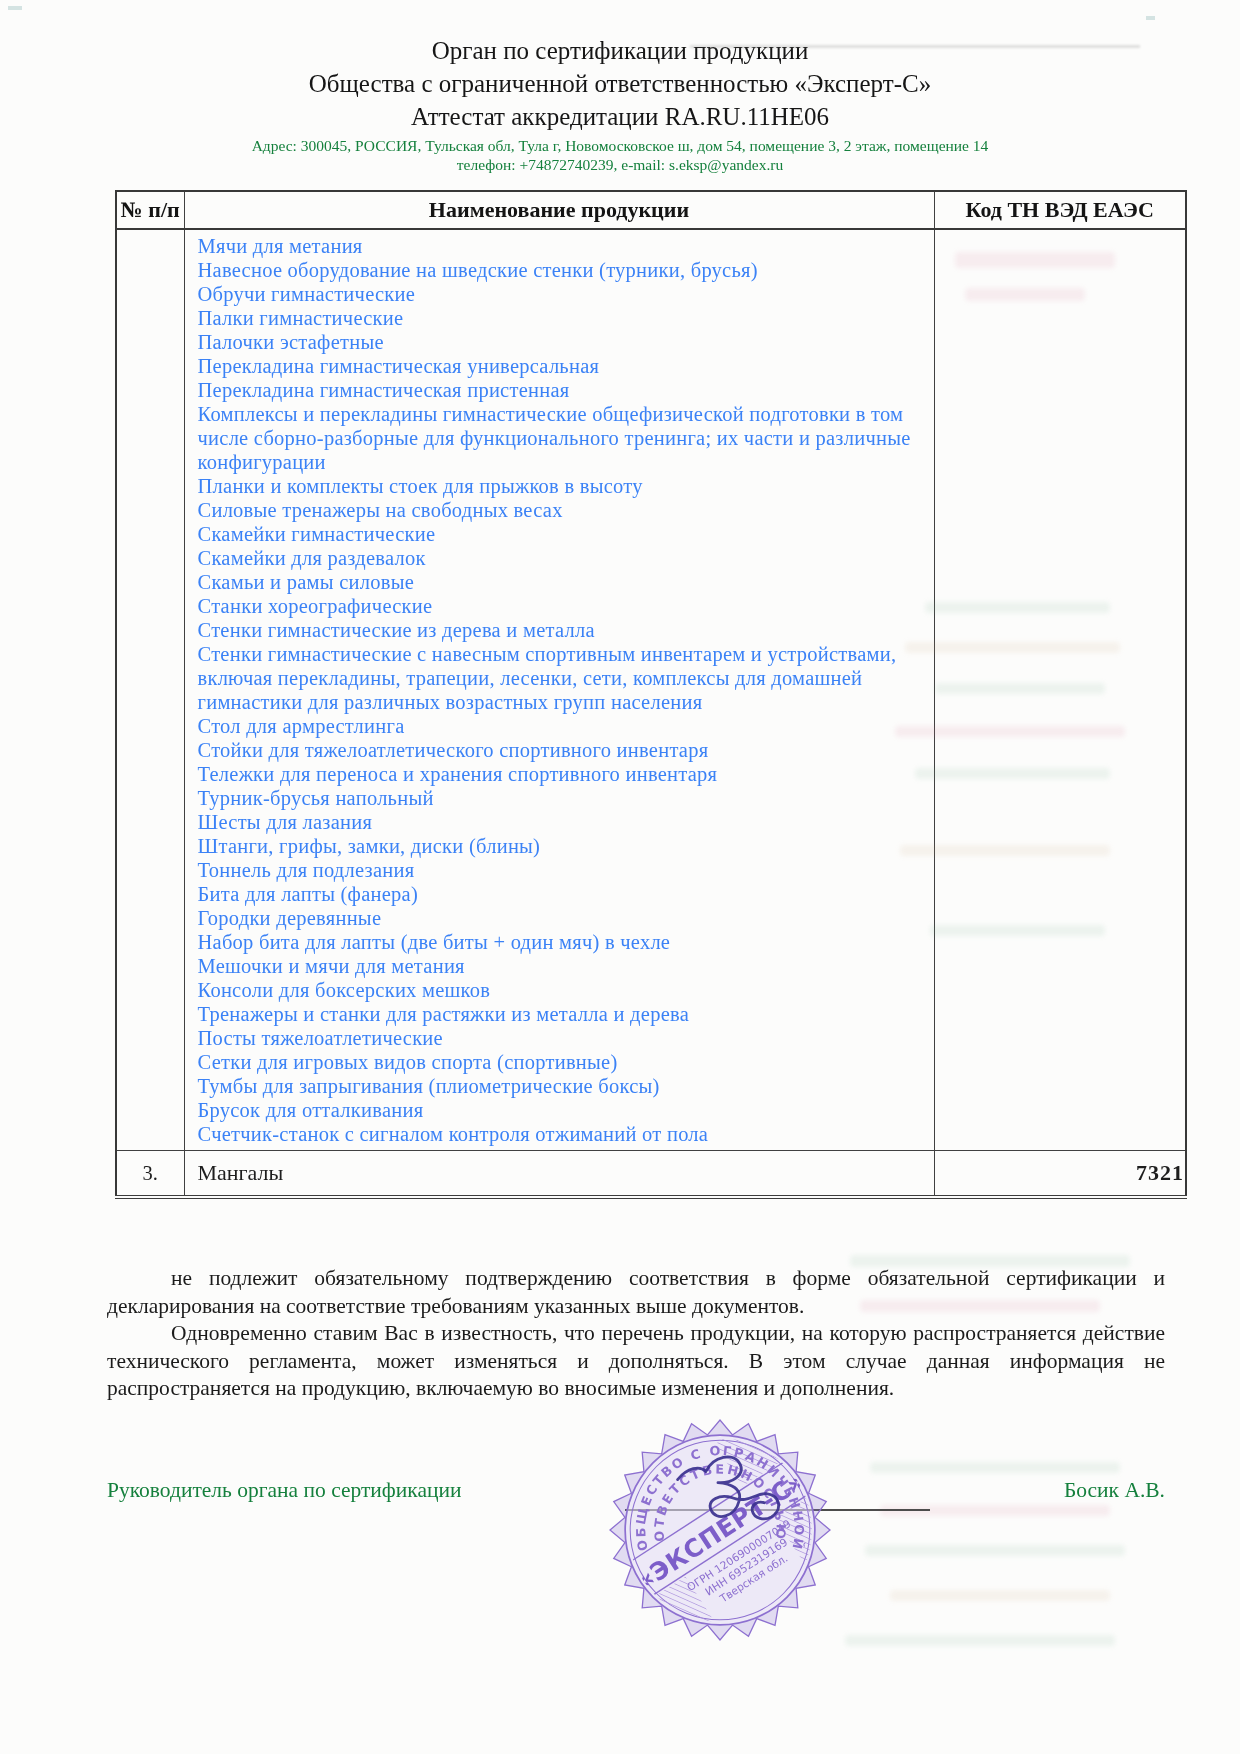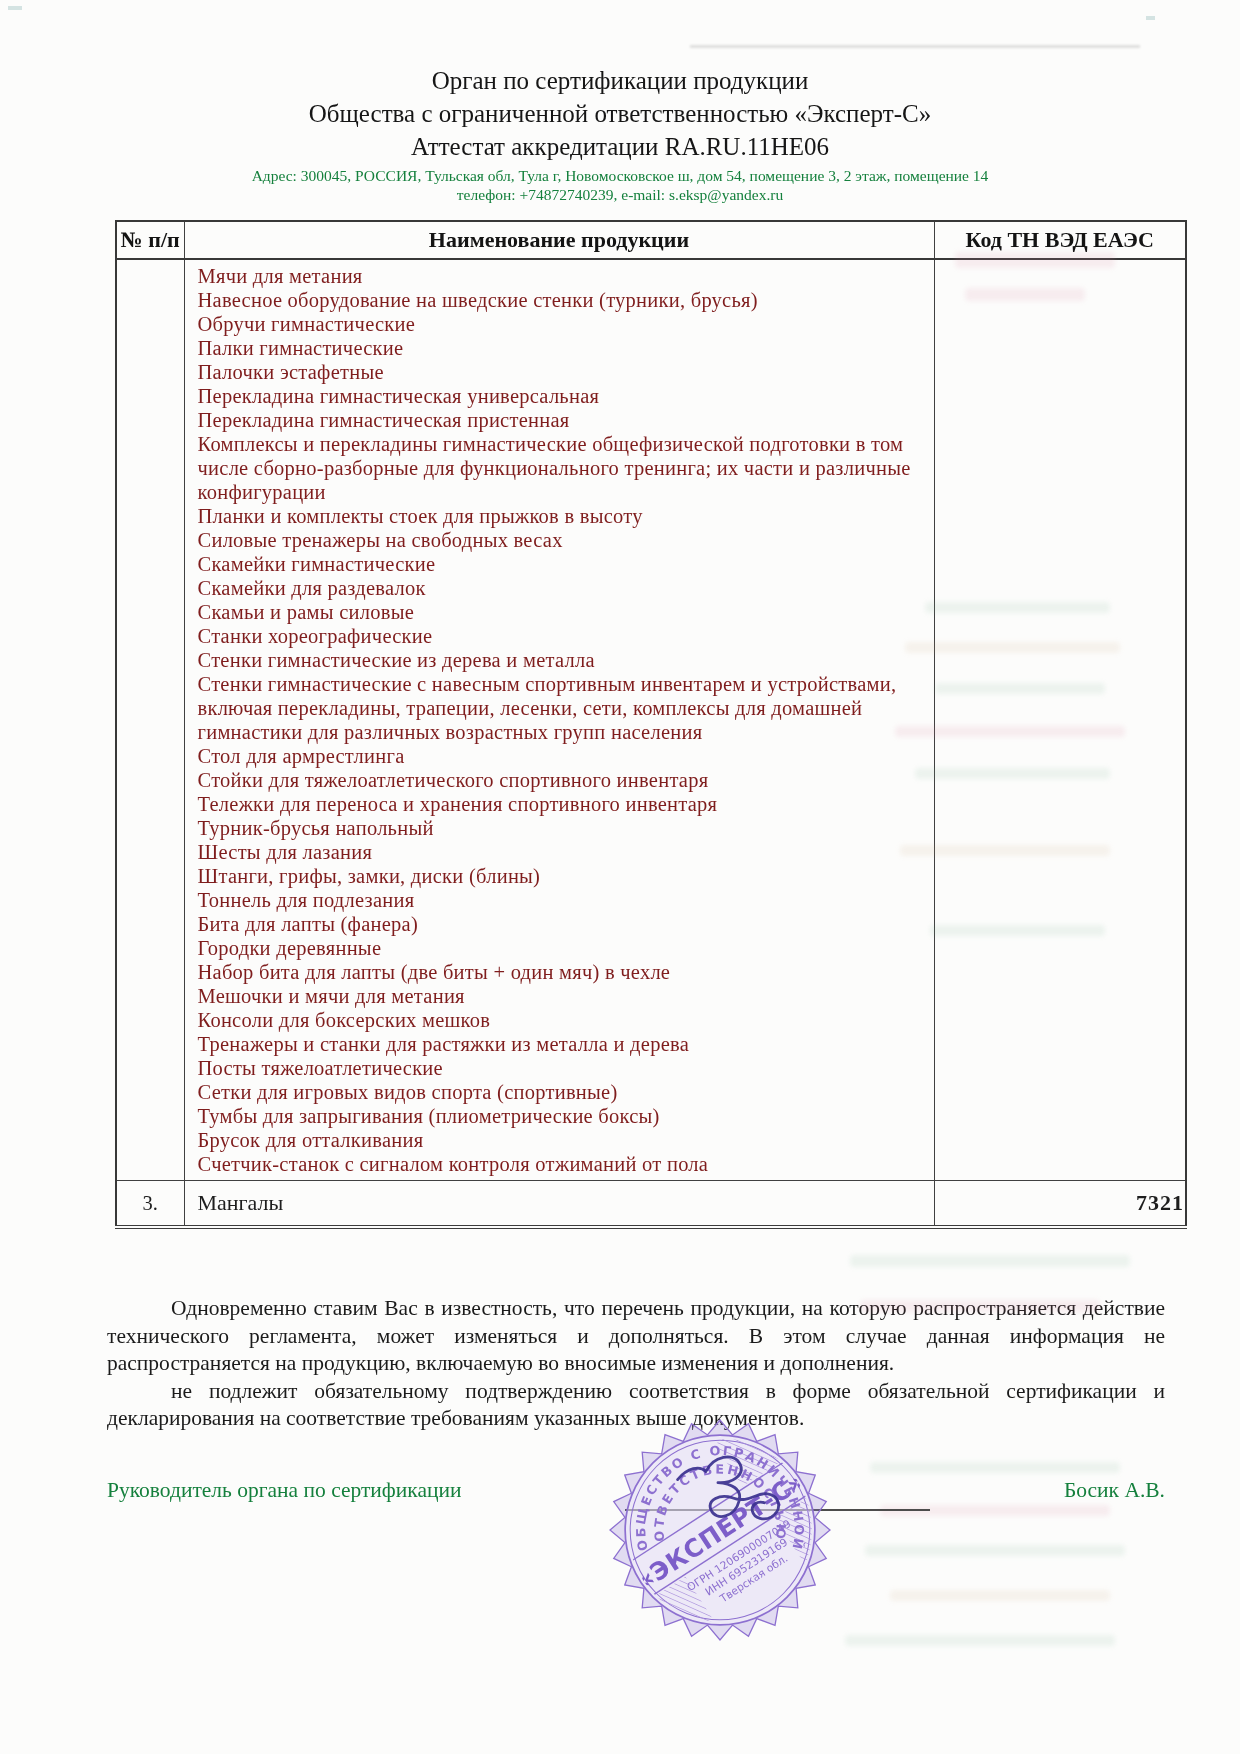--- a/index.html
+++ b/index.html
@@ -6,21 +6,21 @@
   .page{
     position:relative;
     width:1240px;height:1754px;
     margin:0 auto;
     background:#fcfcfb;
     font-family:"Liberation Serif","DejaVu Serif",serif;
     color:#1e1e1e;
     overflow:hidden;
   }
   
-  .doc-header{padding-top:64px;text-align:center;}
+  .doc-header{padding-top:34px;text-align:center;}
   .doc-header .title-line{font-size:25px;line-height:33px;color:#161616;}
   .doc-header .addr-line{font-size:15.5px;line-height:19px;color:#15803d;}
   .doc-header .addr-line.first{margin-top:3px;}
   
   table.products{
     margin:16px 0 0 115px;
     width:1070px;
     border-collapse:collapse;
     table-layout:fixed;
     border:2.4px solid #383838;
@@ -34,21 +34,21 @@
     font-size:22px;font-weight:bold;text-align:center;
     padding:5px 2px;line-height:26px;color:#141414;
     border-bottom:2.2px solid #383838;
   }
   th.col-num{width:68px;}
   th.col-name{width:750px;}
   th.col-code{width:252px;border-radius:19px;}
   tr.cont-row td{vertical-align:top;padding:4px 0;}
   td.name-cell{padding:4px 8px 4px 13px !important;}
   .item{
-    font-size:20.5px;line-height:24px;letter-spacing:0.25px;color:#7f1d1d;
+    font-size:20.5px;line-height:24px;letter-spacing:0.25px;color:#3b82f6;
     text-align:left;
   }
   tr.num-row td{height:40px;vertical-align:middle;border-bottom:4px double #3c3c3c;}
   td.num-cell{text-align:center;font-size:20.5px;}
   td.row-name{font-size:22px;padding:2px 8px 2px 13px;}
   td.code-cell{text-align:right;font-size:22px;letter-spacing:1px;font-weight:bold;}
   
   .body-text{margin:66px 75px 0 107px;text-align:justify;}
   .body-text p{
     margin:0;font-size:21.5px;line-height:27.6px;color:#1b1b1b;
@@ -187,22 +187,22 @@
       </tr>
       <tr class="num-row">
         <td class="num-cell">3.</td>
         <td class="row-name">Мангалы</td>
         <td class="code-cell">7321</td>
       </tr>
     </tbody>
   </table>
 
   <div class="body-text">
+    <p>не подлежит обязательному подтверждению соответствия в форме обязательной сертификации и декларирования на соответствие требованиям указанных выше документов.</p>
     <p>Одновременно ставим Вас в известность, что перечень продукции, на которую распространяется действие технического регламента, может изменяться и дополняться. В этом случае данная информация не распространяется на продукцию, включаемую во вносимые изменения и дополнения.</p>
-    <p>не подлежит обязательному подтверждению соответствия в форме обязательной сертификации и декларирования на соответствие требованиям указанных выше документов.</p>
   </div>
 
   <div class="sig-row">
     <span>Руководитель органа по сертификации</span>
     <span>Босик А.В.</span>
   </div>
   <div class="sig-line"></div>
 
   <div class="stamp">
     <svg width="222" height="222" viewBox="0 0 220 220">

